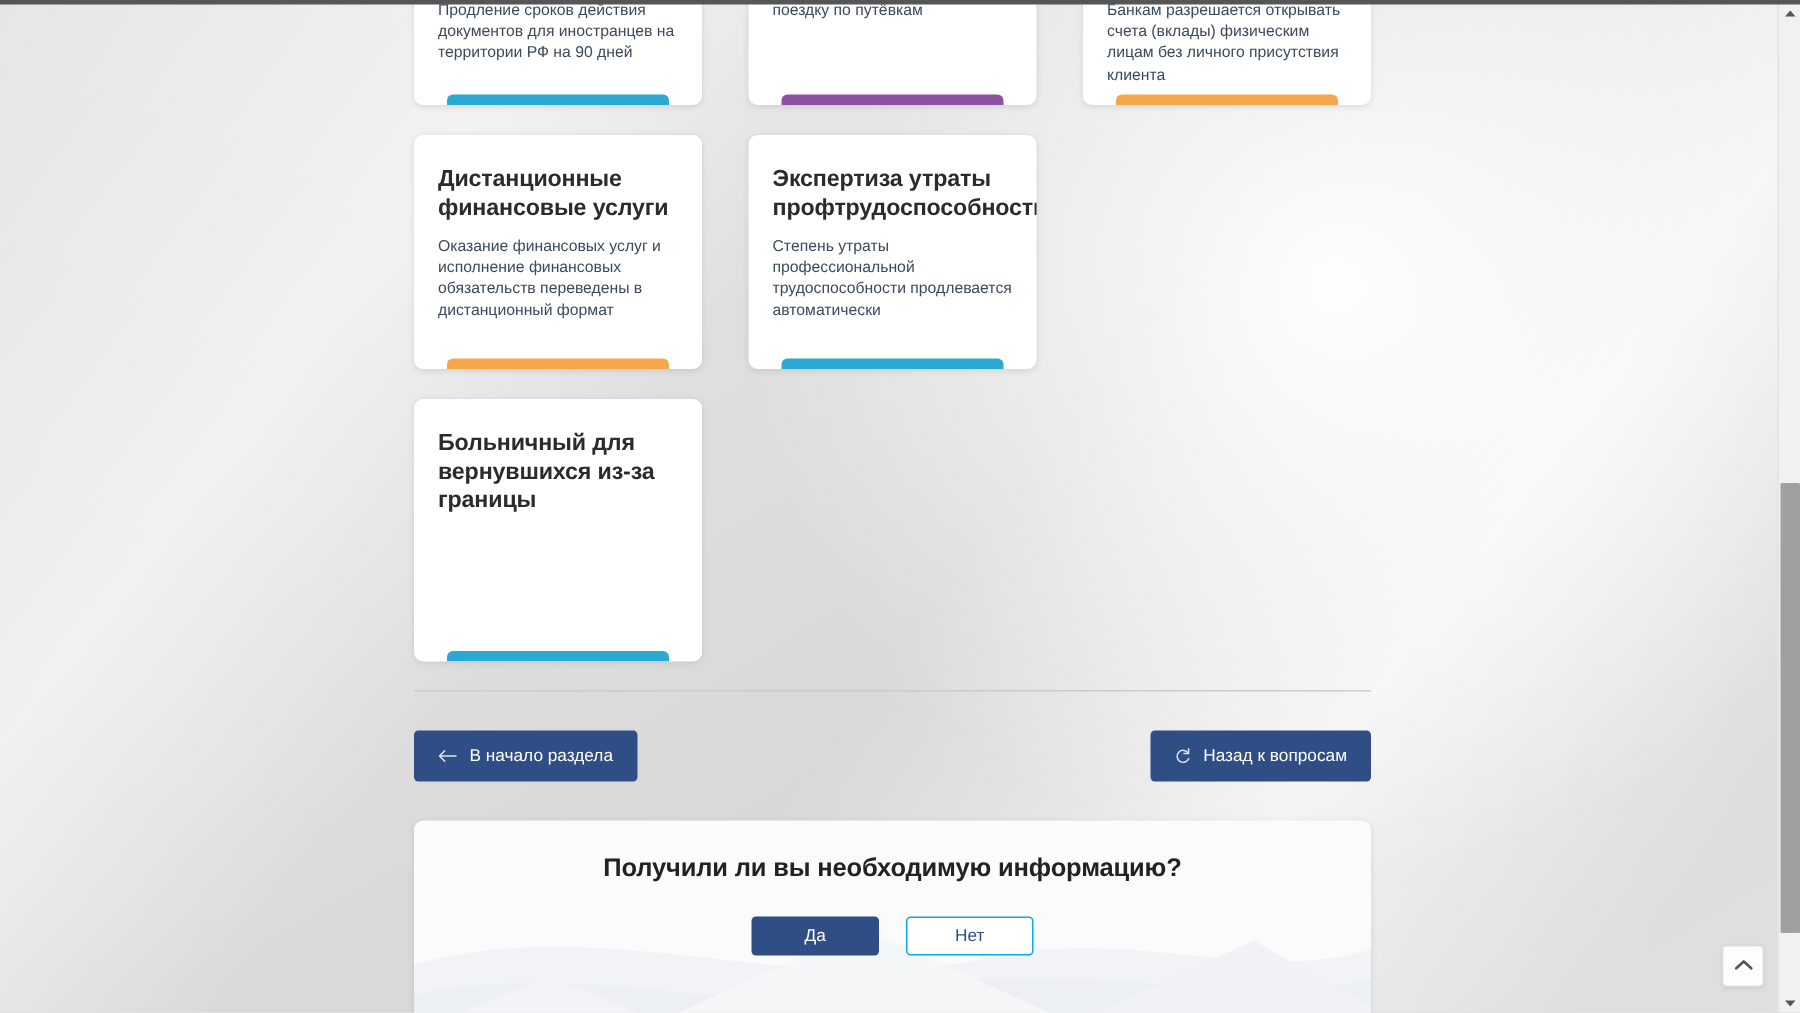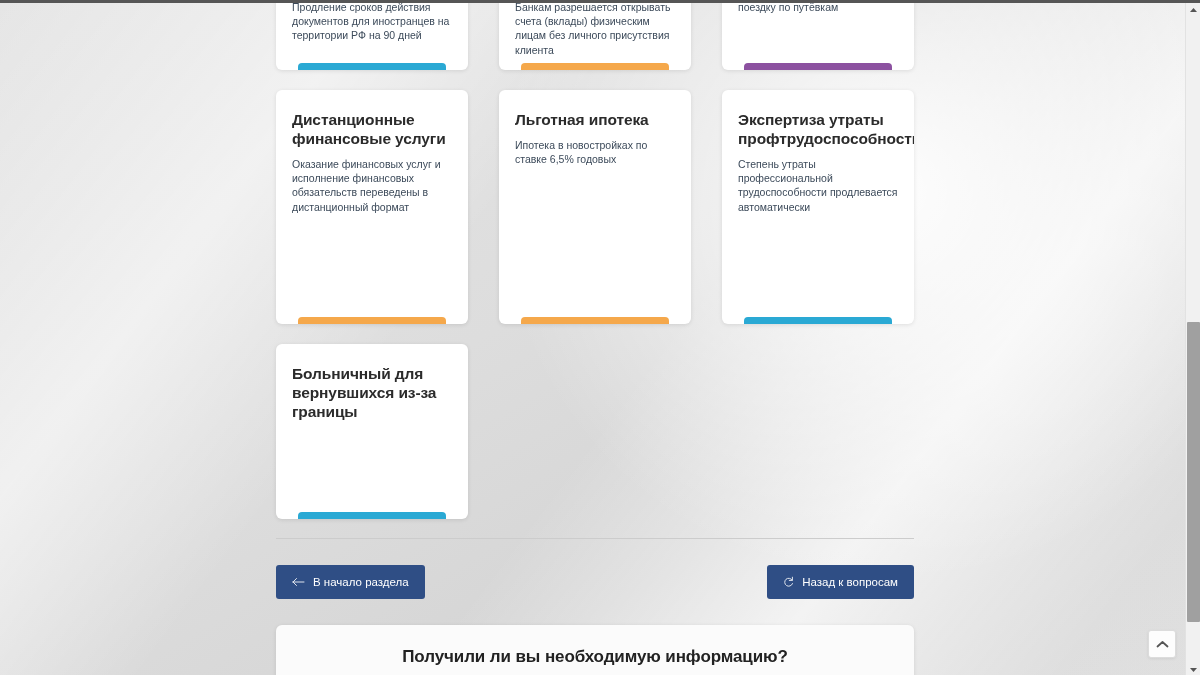--- a/index.html
+++ b/index.html
@@ -73,21 +73,21 @@
     background: #ffffff;
     border-radius: 6px;
     box-shadow: 0 1px 4px rgba(0,0,0,0.10);
     padding: 20px 16px 0 16px;
     overflow: hidden;
   }
   .card.partial-top {
     border-radius: 0 0 6px 6px;
   }
   .card-row-1 { height: 70px; padding-top: 0; }
-  .card-row-2 { height: 234px; }
+  .card-row-2 { height: 156px; }
   .card-row-3 { height: 175px; }
 
   .card-title {
     font-size: 15.5px;
     font-weight: bold;
     line-height: 19px;
     color: #2b2b2b;
     margin-bottom: 9px;
     letter-spacing: -0.1px;
   }
@@ -252,43 +252,38 @@
 <div class="content">
 
   <div class="card-grid">
 
     <div class="card card-row-1 partial-top">
       <div class="card-desc">Продление сроков действия документов для иностранцев на территории РФ на 90 дней</div>
       <div class="accent-bar" style="background: rgb(42, 169, 212);"></div>
     </div>
 
     <div class="card card-row-1 partial-top">
+      <div class="card-desc">поездку по путёвкам</div>
+      <div class="accent-bar" style="background: rgb(140, 81, 160);"></div>
+    </div>
+
+    <div class="card card-row-1 partial-top">
       <div class="card-desc">Банкам разрешается открывать счета (вклады) физическим лицам без личного присутствия клиента</div>
       <div class="accent-bar" style="background: rgb(245, 168, 75);"></div>
-    </div>
-
-    <div class="card card-row-1 partial-top">
-      <div class="card-desc">поездку по путёвкам</div>
-      <div class="accent-bar" style="background: rgb(140, 81, 160);"></div>
     </div>
   </div>
 
   <div class="card-grid" style="margin-top:20px;">
 
     <div class="card card-row-2">
       <div class="card-title">Дистанционные финансовые услуги</div>
       <div class="card-desc">Оказание финансовых услуг и исполнение финансовых обязательств переведены в дистанционный формат</div>
       <div class="accent-bar" style="background: rgb(245, 168, 75);"></div>
     </div>
 
-    <div class="card card-row-2">
-      <div class="card-title">Льготная ипотека</div>
-      <div class="card-desc">Ипотека в новостройках по ставке 6,5% годовых</div>
-      <div class="accent-bar" style="background: rgb(245, 168, 75);"></div>
-    </div>
 
     <div class="card card-row-2">
       <div class="card-title">Экспертиза утраты профтрудоспособности</div>
       <div class="card-desc">Степень утраты профессиональной трудоспособности продлевается автоматически</div>
       <div class="accent-bar" style="background: rgb(42, 169, 212);"></div>
     </div>
   </div>
 
   <div class="card-grid" style="margin-top:20px;">
     <div class="card card-row-3">

